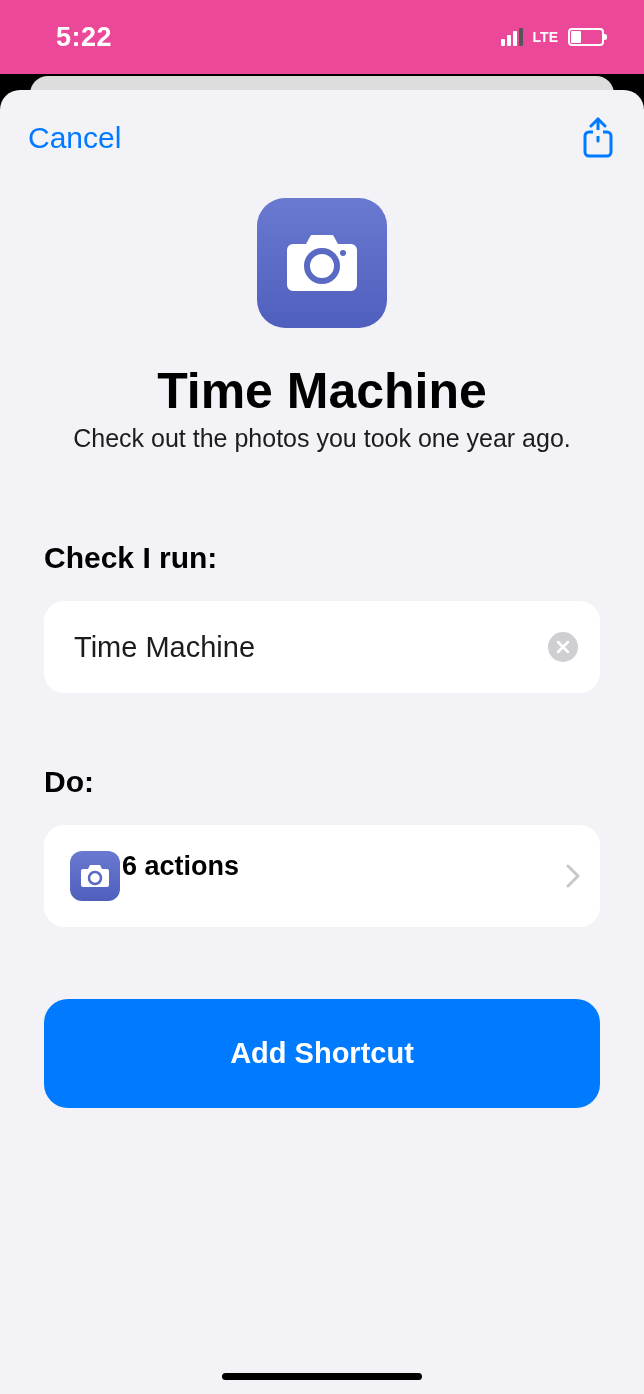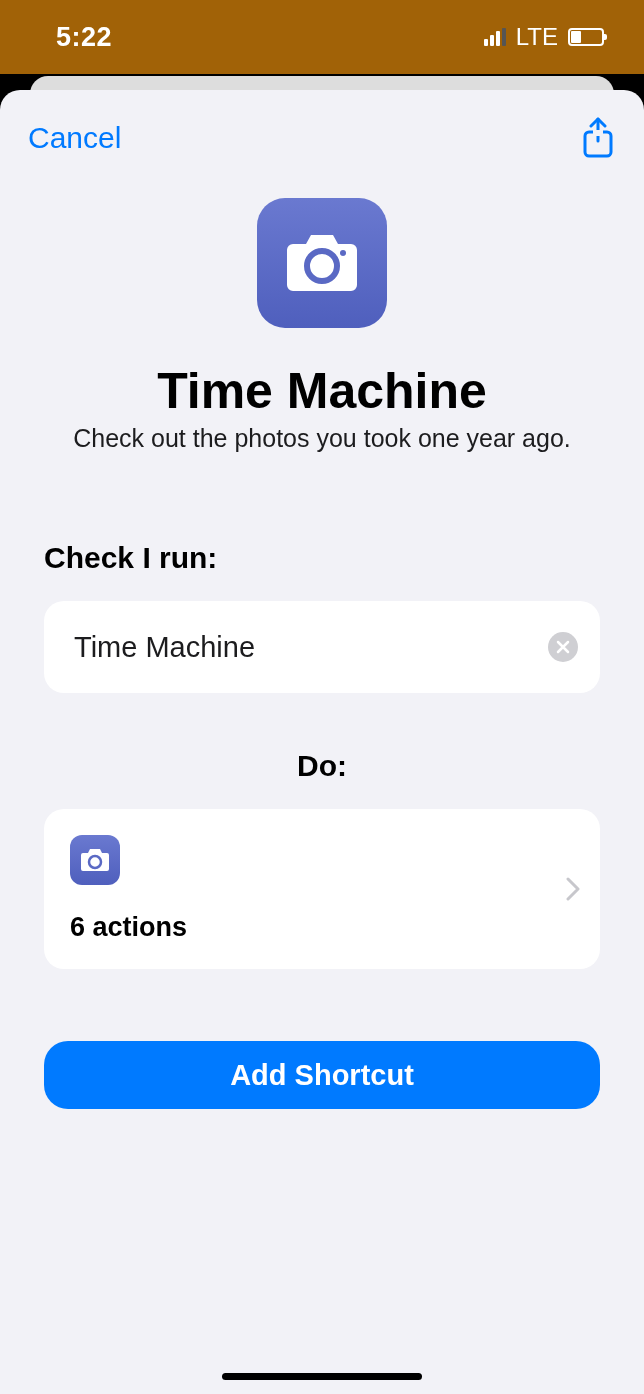--- a/index.html
+++ b/index.html
@@ -11,21 +11,21 @@
     body {
       width: 644px;
       height: 1394px;
       background: #000;
       font-family: -apple-system, BlinkMacSystemFont, "Helvetica Neue", Arial, sans-serif;
       position: relative;
       overflow: hidden;
     }
     .status-bar {
       height: 74px;
-      background: #a16207;
+      background: #ec4899;
       display: flex;
       align-items: center;
       justify-content: space-between;
       padding: 0 40px 0 56px;
       color: #fff;
     }
     .status-time {
       font-size: 27px;
       font-weight: 700;
       letter-spacing: 0.5px;
@@ -44,22 +44,22 @@
     .signal-bars span {
       width: 4px;
       background: #fff;
       border-radius: 1px;
     }
     .signal-bars span:nth-child(1){height:7px}
     .signal-bars span:nth-child(2){height:11px}
     .signal-bars span:nth-child(3){height:15px}
     .signal-bars span:nth-child(4){height:18px; background:#555}
     .lte {
-      font-size: 24px;
-      font-weight: 400;
+      font-size: 14px;
+      font-weight: 700;
       margin-left: 4px;
     }
     .battery {
       width: 36px;
       height: 18px;
       border: 2px solid #fff;
       border-radius: 4px;
       position: relative;
       margin-left: 4px;
     }
@@ -158,22 +158,21 @@
     .section {
       padding: 0 44px;
     }
     .section-label {
       font-size: 30px;
       font-weight: 700;
       color: #000;
       margin-top: 88px;
     }
     .section-label.do {
-      margin-top: 56px;
-      text-align: center;
+      margin-top: 72px;
     }
     .card {
       background: #fff;
       border-radius: 20px;
       margin-top: 26px;
     }
     .run-card {
       height: 92px;
       display:flex;
       align-items:center;
@@ -195,22 +194,22 @@
     }
 
     .do-card {
       display:flex;
       align-items:center;
       padding: 26px 20px 26px 26px;
       justify-content:space-between;
     }
     .do-left {
       display:flex;
-      flex-direction:column;
-      gap: 27px;
+      flex-direction:row;
+      gap: 2px;
       justify-content: center;
     }
     .small-icon {
       width: 50px;
       height: 50px;
       background: linear-gradient(180deg, #6a79d0 0%, #4f5fbd 100%);
       border-radius: 12px;
       display:flex;
       align-items:center;
       justify-content:center;
@@ -219,21 +218,21 @@
       font-size: 27px;
       font-weight: 600;
       color: #000;
     }
     .chevron {
       color: #c7c7cc;
     }
 
     .add-btn {
       margin: 72px 44px 0 44px;
-      height: 68px;
+      height: 109px;
       background: #007aff;
       color: #fff;
       font-size: 29px;
       font-weight: 600;
       border: none;
       border-radius: 24px;
       width: calc(100% - 88px);
       display:flex;
       align-items:center;
       justify-content:center;

